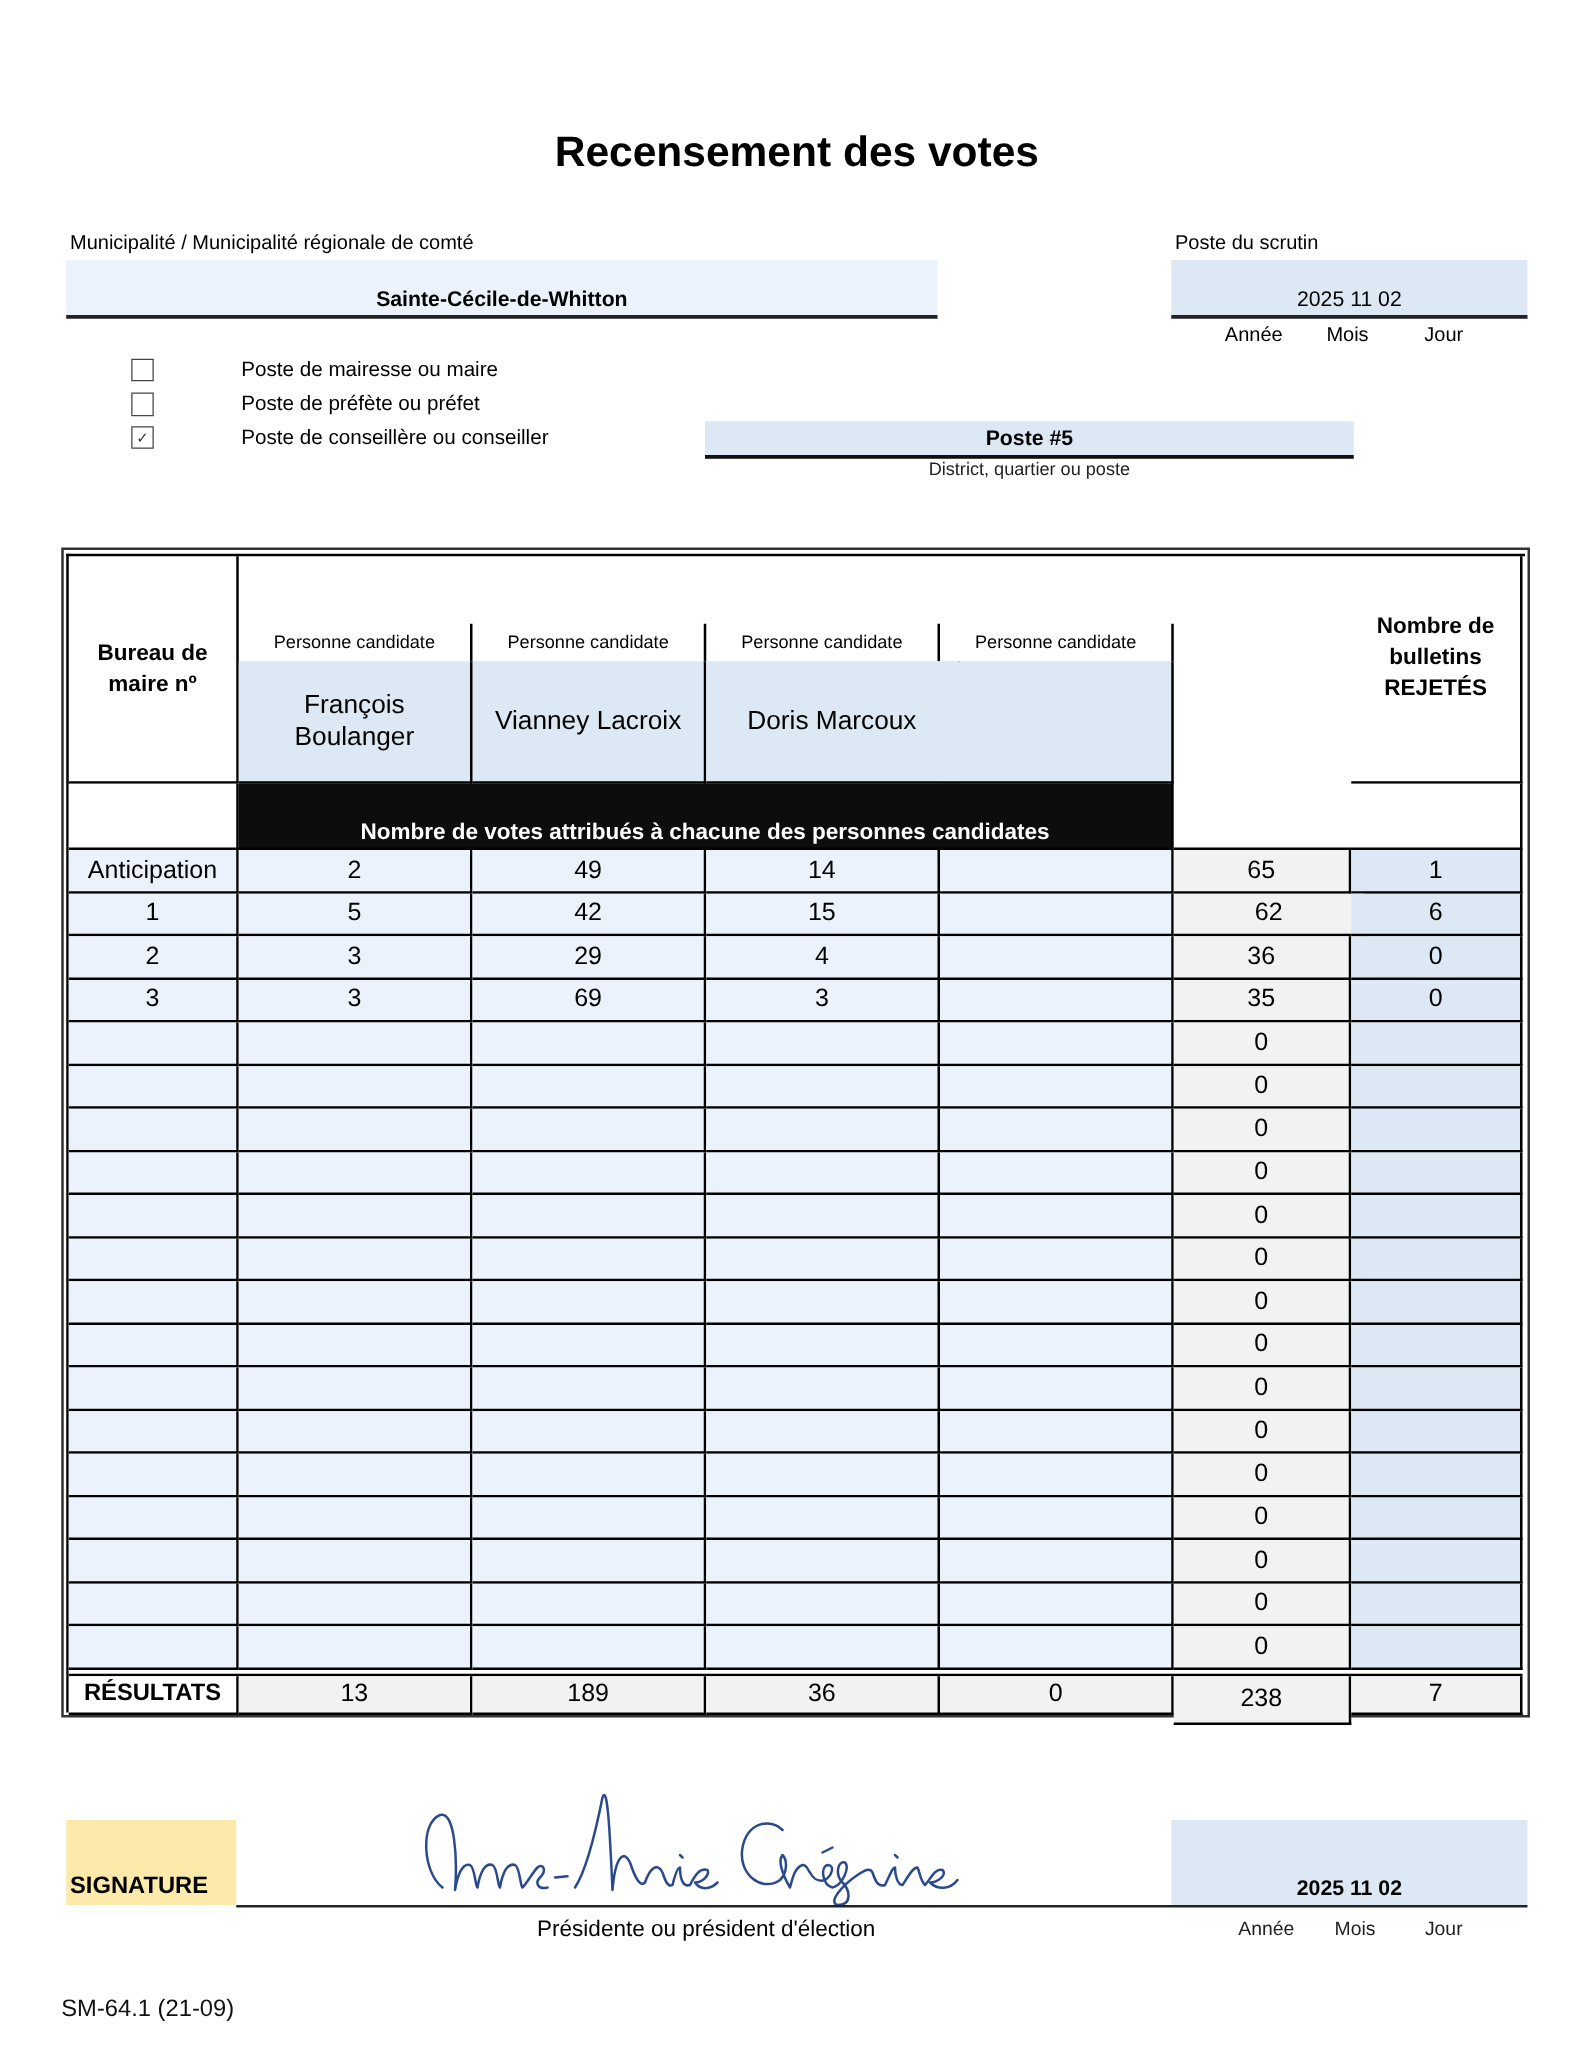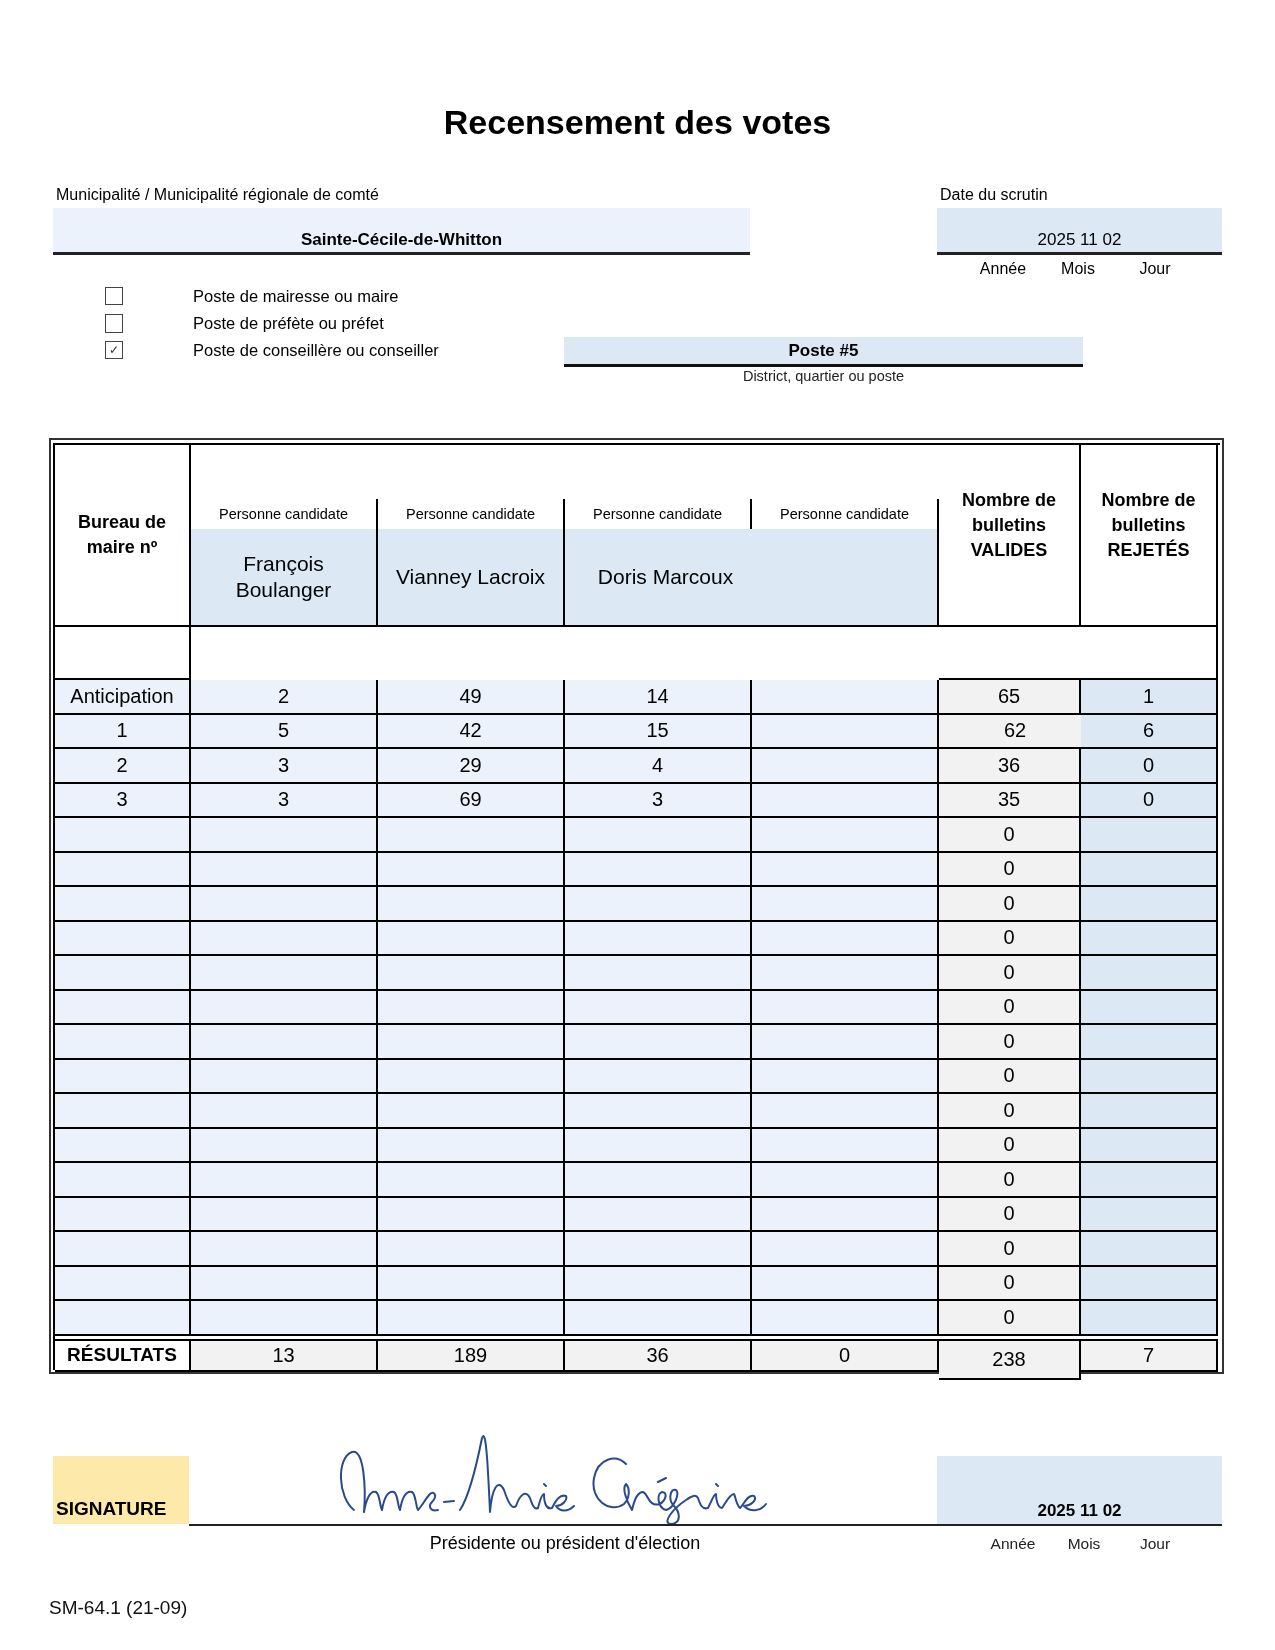--- a/index.html
+++ b/index.html
@@ -71,21 +71,21 @@
 </head>
 <body>
 
 <div class="abs title">Recensement des votes</div>
 
 <div class="abs label" style="left:56px; top:186px;">Municipalité / Municipalité régionale de comté</div>
 <div class="abs field" style="left:53px; top:208px; width:697px; height:47px;">
   <span>Sainte-Cécile-de-Whitton</span>
 </div>
 
-<div class="abs label" style="left:940px; top:186px;">Date du scrutin</div>
+<div class="abs label" style="left:940px; top:186px;">Poste du scrutin</div>
 <div class="abs field date" style="left:937px; top:208px; width:285px; height:47px;">
   <span>2025 11 02</span>
 </div>
 <div class="abs dateparts" style="left:970px; top:260px;">
   <span style="width:66px">Année</span>
   <span style="width:84px">Mois</span>
   <span style="width:70px">Jour</span>
 </div>
 
 <div class="abs cb" style="left:105px; top:287px;"></div>
@@ -116,24 +116,24 @@
   <div class="cell hdr-small" style="left:136px; top:54px; width:187px; height:30px; border-bottom:none;">Personne candidate</div>
   <div class="cell hdr-small" style="left:323px; top:54px; width:187px; height:30px; border-bottom:none;">Personne candidate</div>
   <div class="cell hdr-small" style="left:510px; top:54px; width:187px; height:30px; border-bottom:none;">Personne candidate</div>
   <div class="cell hdr-small" style="left:697px; top:54px; width:187px; height:30px; border-bottom:none;">Personne candidate</div>
 
   <div class="cell cand-name" style="left:323px; top:84px; width:187px; height:98px;">Vianney Lacroix</div>
   <div class="cell cand-name" style="left:136px; top:84px; width:187px; height:98px; padding:0 30px;">François Boulanger</div>
   <div class="cell cand-name" style="left:510px; top:84px; width:203px; height:98px;">Doris Marcoux</div>
   <div class="cell cand-name" style="left:697px; top:84px; width:187px; height:98px;"></div>
 
-  <div class="cell hdr-bold" style="left:884px; top:0; width:142px; height:182px; padding-bottom:20px;">Nombre de bulletins VALIDES</div>
   <div class="cell hdr-bold" style="left:1026px; top:0; width:137px; height:182px; padding:0 12px 20px;">Nombre de bulletins REJETÉS</div>
 
   <div class="cell" style="left:0; top:182px; width:136px; height:53px; background:#fff;"></div>
+  <div class="cell black-bar" style="left:136px; top:182px; width:748px; height:53px;">Nombre de votes attribués à chacune des personnes candidates</div>
   <div class="cell" style="left:884px; top:182px; width:279px; height:53px; background:#fff;"></div>
 
   <div id="rows-container">
       <div class="cell datacell" style="left: 0px; top: 235px; width: 136px; height: 34.5px;">Anticipation</div>
       <div class="cell datacell" style="left: 136px; top: 235px; width: 187px; height: 34.5px;">2</div>
       <div class="cell datacell" style="left: 323px; top: 235px; width: 187px; height: 34.5px;">49</div>
       <div class="cell datacell" style="left: 510px; top: 235px; width: 187px; height: 34.5px;">14</div>
       <div class="cell datacell" style="left: 697px; top: 235px; width: 187px; height: 34.5px;"></div>
       <div class="cell valcell" style="left: 884px; top: 235px; width: 142px; height: 34.5px;">65</div>
       <div class="cell rejcell" style="left: 1026px; top: 235px; width: 137px; height: 34.5px;">1</div>

